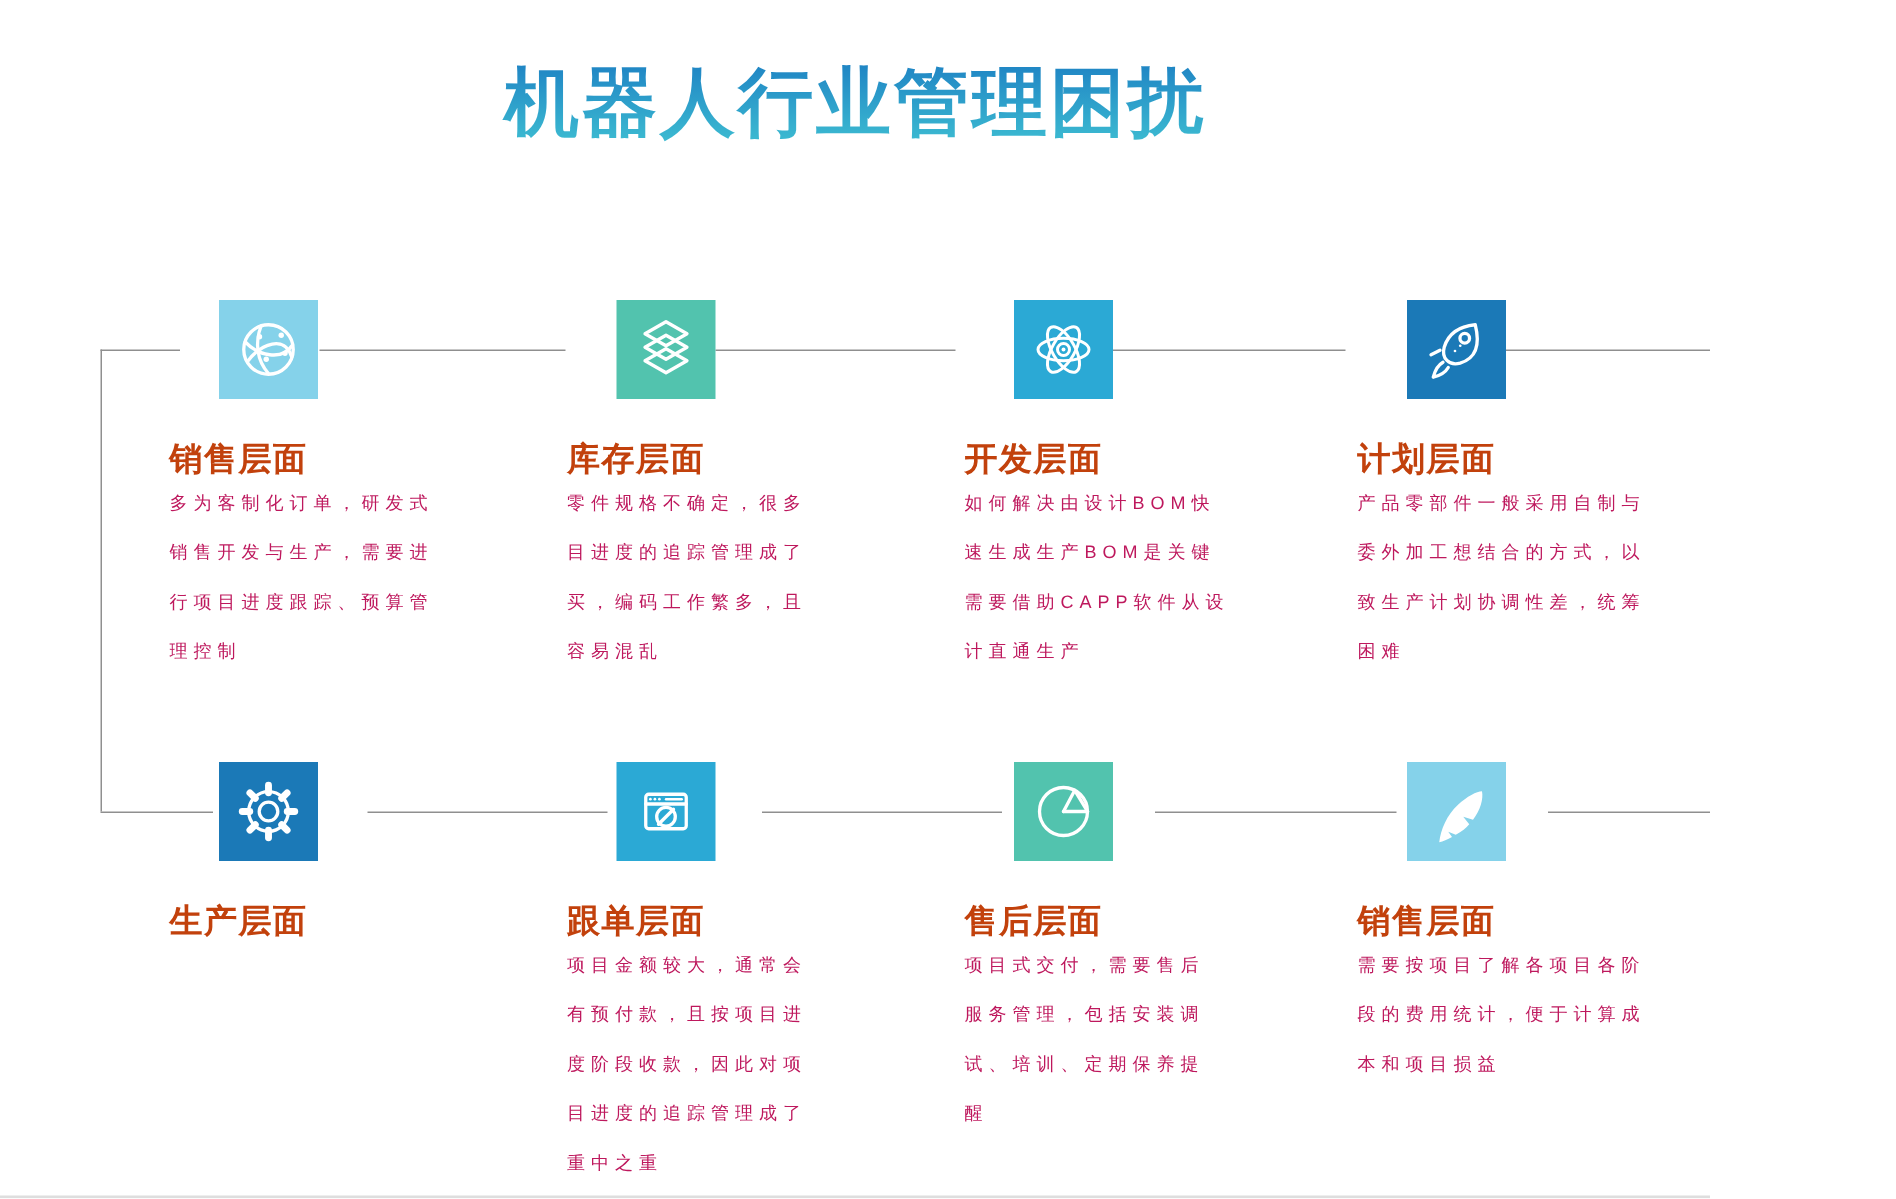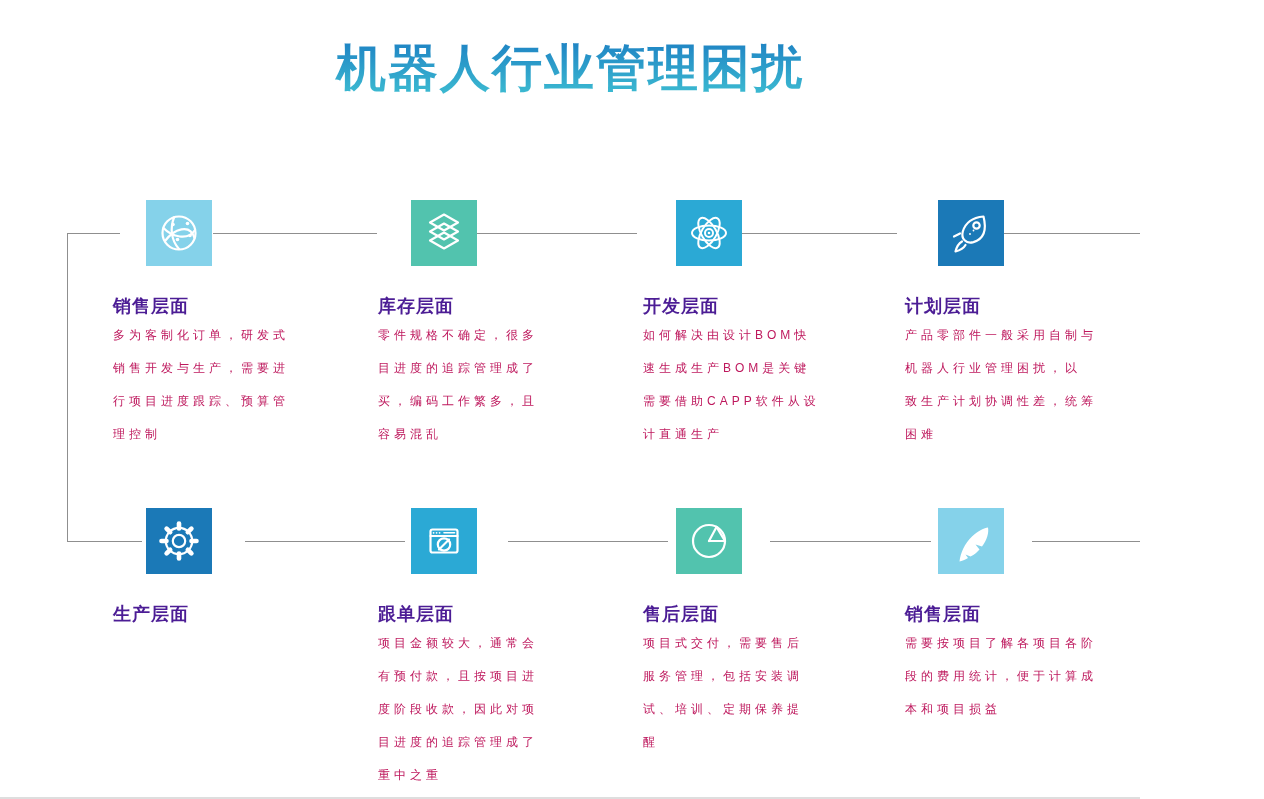--- a/index.html
+++ b/index.html
@@ -18,22 +18,22 @@
   }
   .sec{position:absolute;}
   .c1{left:113px}.c2{left:378px}.c3{left:643px}.c4{left:905px}
   .r1{top:200px}.r2{top:508px}
   .iconbox{
     width:66px;height:66px;margin-left:33px;
     display:flex;align-items:center;justify-content:center;
   }
   .iconbox svg{width:66px;height:66px;display:block;}
   .sec h3{
-    margin:27px 0 0 0;font-size:18px;font-weight:700;letter-spacing:1px;
-    color:#4c1d95;line-height:26px;
+    margin:27px 0 0 0;font-size:22px;font-weight:700;letter-spacing:1px;
+    color:#c2410c;line-height:26px;
   }
   .sec p{
     margin:0;font-size:12px;line-height:33px;letter-spacing:4px;
     color:#be185d;white-space:pre;
   }
   .hline{position:absolute;height:1px;background:#8f8f8f;}
   .vline{position:absolute;width:1px;background:#8f8f8f;}
   .bottom-line{position:absolute;left:0;right:0;bottom:0;height:2px;background:#dedede;}
 </style>
 </head>
@@ -114,21 +114,21 @@
         <path d="M45.5 16.5 C35 17.5 27.5 22.5 24.8 31.5 C23.8 35.2 24.6 38.3 26.6 40.3 C28.6 42.3 31.7 43.1 35.4 42.1 C44.4 39.4 49.4 31.9 45.5 16.5 Z"></path>
         <circle cx="38.5" cy="25.5" r="3.2"></circle>
         <path d="M24 41.5 C20.5 43.5 18.5 47.5 17.5 51.5 C21.5 50.5 25.5 48.5 27.5 45"></path>
         <path d="M22 33.5 L16 36.5"></path>
         <circle cx="32" cy="34" r="0.9" fill="#ffffff" stroke="none"></circle>
         <circle cx="35.5" cy="30.5" r="0.9" fill="#ffffff" stroke="none"></circle>
       </svg>
     </div>
     <h3>计划层面</h3>
     <p>产品零部件一般采用自制与
-机器人行业管理困扰，以
+委外加工想结合的方式，以
 致生产计划协调性差，统筹
 困难</p>
   </div>
 
   <div class="sec c1 r2">
     <div class="iconbox" style="background: rgb(27, 121, 183);">
       <svg viewBox="0 0 66 66" fill="none" stroke="#ffffff" stroke-width="2.2">
         <g stroke-width="4.6" stroke-linecap="round">
           <line x1="45.5" y1="33" x2="50.5" y2="33"></line>
           <line x1="41.8" y1="41.8" x2="45.4" y2="45.4"></line>

